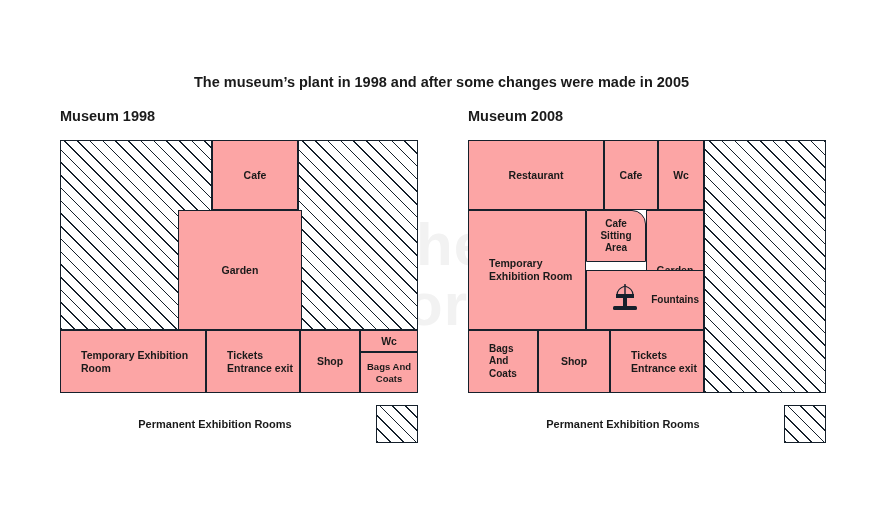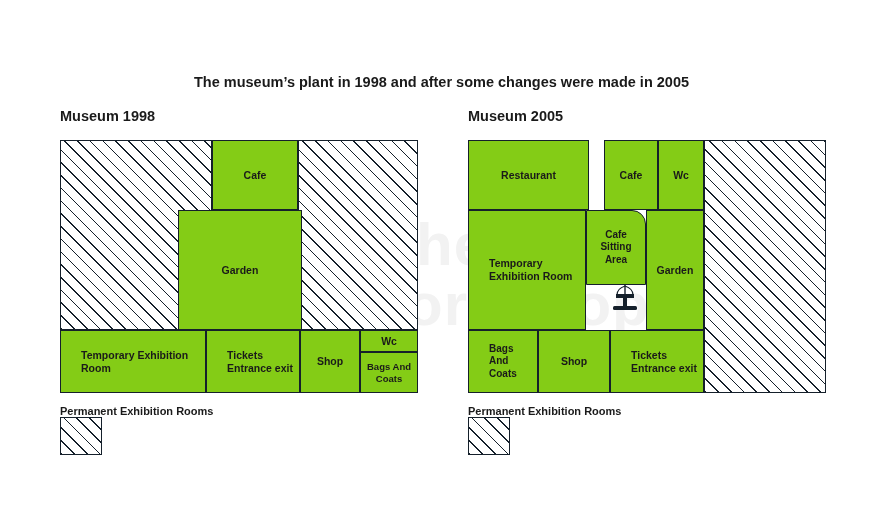--- a/index.html
+++ b/index.html
@@ -53,21 +53,21 @@
     position: absolute;
     z-index: 2;
   }
   #plan-1998 { left: 60px; top: 140px; width: 358px; height: 253px; }
   #plan-2008 { left: 468px; top: 140px; width: 358px; height: 253px; }
 
   .room {
     position: absolute;
     box-sizing: border-box;
     border: 1.3px solid #15202b;
-    background: #84cc16;
+    background: #fca5a5;
     display: flex;
     align-items: center;
     justify-content: center;
     text-align: center;
     font-size: 10.5px;
     line-height: 1.22;
     font-weight: 700;
     color: #1a1a1a;
     padding: 2px;
   }
@@ -79,22 +79,21 @@
   }
   .room.left-label {
     justify-content: flex-start;
     text-align: left;
     padding-left: 20px;
   }
   .legend {
     position: absolute;
     z-index: 3;
     display: flex;
-    align-items: flex-start;
-    flex-direction: column;
+    align-items: center;
   }
   #legend-1998 { left: 60px; top: 405px; width: 358px; }
   #legend-2008 { left: 468px; top: 405px; width: 358px; }
   .legend-text {
     font-size: 11px;
     font-weight: 700;
     flex: 1;
     text-align: center;
     padding-right: 6px;
   }
@@ -115,21 +114,21 @@
   }
 </style>
 </head>
 <body>
 
 <div class="watermark">the<br>ieltsworkshop</div>
 
 <div class="main-title">The museum’s plant in 1998 and after some changes were made in 2005</div>
 
 <div class="panel-title" id="title-1998">Museum 1998</div>
-<div class="panel-title" id="title-2008">Museum 2005</div>
+<div class="panel-title" id="title-2008">Museum 2008</div>
 
 <div class="plan" id="plan-1998">
 
   <div class="room hatch" style="left:0px; top:0px; width:152px; height:190px;"></div>
 
   <div class="room" style="left:152px; top:0px; width:86px; height:70px;">Cafe</div>
 
   <div class="room hatch" style="left:238px; top:0px; width:120px; height:190px;"></div>
 
   <div class="room" style="left:118px; top:70px; width:124px; height:120px; z-index:3;">Garden</div>
@@ -140,34 +139,35 @@
 
   <div class="room" style="left:240px; top:190px; width:60px; height:63px;">Shop</div>
 
   <div class="room" style="left:300px; top:190px; width:58px; height:22px;">Wc</div>
 
   <div class="room" style="left:300px; top:212px; width:58px; height:41px; font-size:9.5px;">Bags And Coats</div>
 </div>
 
 <div class="plan" id="plan-2008">
 
-  <div class="room" style="left:0px; top:0px; width:121px; height:70px;">Restaurant</div>
+  <div class="room" style="left:0px; top:0px; width:136px; height:70px;">Restaurant</div>
 
   <div class="room" style="left:136px; top:0px; width:54px; height:70px;">Cafe</div>
 
   <div class="room" style="left:190px; top:0px; width:46px; height:70px;">Wc</div>
 
   <div class="room hatch" style="left:236px; top:0px; width:122px; height:253px;"></div>
 
   <div class="room left-label" style="left:0px; top:70px; width:118px; height:120px;">Temporary Exhibition Room</div>
 
-  <div class="room" style="left:118px; top:70px; width:60px; height:75px; font-size:10px; border-radius:0 14px 0 0;">Cafe Sitting Area</div>
+  <div class="room" style="left:118px; top:70px; width:60px; height:52px; font-size:10px; border-radius:0 14px 0 0;">Cafe Sitting Area</div>
 
   <div class="room" style="left:178px; top:70px; width:58px; height:120px;">Garden</div>
 
+  <div class="room" style="left:118px; top:130px; width:118px; height:60px; justify-content:flex-end; padding-right:4px; font-size:10px;">Fountains</div>
 
   <svg class="fountain-icon" style="left:140px; top:140px;" width="34" height="40" viewBox="0 0 34 40">
     <path d="M17 4 L17 14" stroke="#15202b" stroke-width="1.4" fill="none"></path>
     <path d="M17 6 C11 8, 9 12, 9 15" stroke="#15202b" stroke-width="1.2" fill="none"></path>
     <path d="M17 6 C23 8, 25 12, 25 15" stroke="#15202b" stroke-width="1.2" fill="none"></path>
     <rect x="8" y="14" width="18" height="4" fill="#15202b"></rect>
     <path d="M15 18 L15 26 L19 26 L19 18 Z" fill="#15202b"></path>
     <rect x="5" y="26" width="24" height="4" rx="1.5" fill="#15202b"></rect>
   </svg>
 

